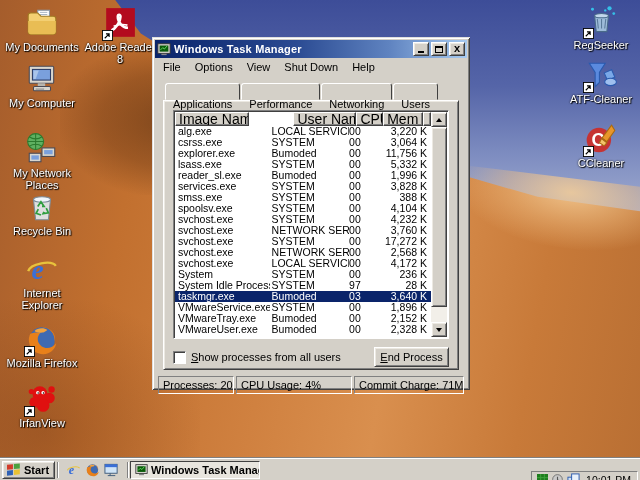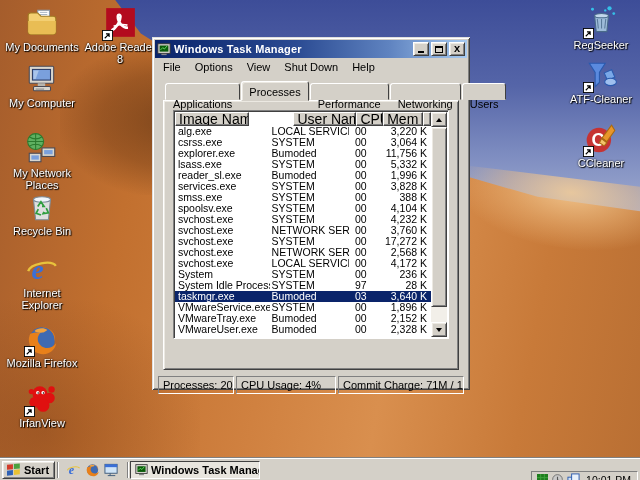--- a/index.html
+++ b/index.html
@@ -81,21 +81,21 @@
   .hcell { background:#d4d0c8; border:1px solid; border-color:#fff #404040 #404040 #fff;
     box-shadow: inset -1px -1px 0 #808080; padding:0 3px; font-size:14px; line-height:12px;
     overflow:hidden; white-space:nowrap; }
   .hc-name { width:100px; } .hc-user { width:84px;margin-left:44px; } .hc-cpu { width:34px; } .hc-mem { width:52px; text-align:left; }
   .hc-fill { flex:1; }
   .proc-rows { }
   .prow { display:flex; height:11px; line-height:11px; font-size:10.5px; white-space:nowrap; }
   .prow span { overflow:hidden; }
   .pc-name { width:100px; padding-left:3px; }
   .pc-user { width:84px; padding-left:2px; }
-  .pc-cpu { width:34px; text-align:center; padding-right:9px; }
+  .pc-cpu { width:34px; text-align:left; padding-right:9px; }
   .pc-mem { width:52px; text-align:right; padding-right:4px; }
   .prow.selected { background:#0a246a; color:#fff; }
 
   .vscroll { width:16px; display:flex; flex-direction:column; background:#f2efe9; }
   .sb-btn { height:15px; background:#d4d0c8; border:1px solid; border-color:#fff #404040 #404040 #fff;
     box-shadow: inset 1px 1px 0 #ece9e2, inset -1px -1px 0 #808080;
     display:flex; align-items:center; justify-content:center; }
   .arr-up { width:0; height:0; border-left:3px solid transparent; border-right:3px solid transparent; border-bottom:4px solid #000; }
   .arr-dn { width:0; height:0; border-left:3px solid transparent; border-right:3px solid transparent; border-top:4px solid #000; }
   .sb-thumb { height:180px; background:#d4d0c8; border:1px solid; border-color:#fff #404040 #404040 #fff;
@@ -110,21 +110,21 @@
   .end-btn { margin-left:auto; width:75px; height:20px; background:#d4d0c8;
     border:1px solid; border-color:#fff #404040 #404040 #fff;
     box-shadow: inset 1px 1px 0 #ece9e2, inset -1px -1px 0 #808080;
     display:flex; align-items:center; justify-content:center; }
   .end-btn span { display:inline-block; }
   .end-btn span::first-letter { text-decoration:underline; }
 
   .statusbar { display:flex; gap:2px; margin:6px 3px 0 3px; height:18px; }
   .st-pane { border:1px solid; border-color:#808080 #fff #fff #808080;
     padding:2px 4px; font-size:11px; line-height:12px; white-space:nowrap; overflow:hidden; }
-  .st-0 { width:76px; } .st-1 { width:100px; } .st-2 { flex:1; position:relative; }
+  .st-0 { width:76px; } .st-1 { width:116px; } .st-2 { flex:1; position:relative; }
 
   
   .taskbar { position:absolute; left:0; bottom:0; width:640px; height:22px; background:#d4d0c8;
     border-top:1px solid #fff; box-shadow:0 -1px 0 #808080; display:flex; align-items:center; padding:0 2px; }
   .start-btn { height:18px; display:flex; align-items:center; gap:3px; padding:0 5px 0 3px;
     background:#d4d0c8; border:1px solid; border-color:#fff #404040 #404040 #fff;
     box-shadow: inset 1px 1px 0 #ece9e2, inset -1px -1px 0 #808080; font-weight:bold; }
   .ql { display:flex; align-items:center; gap:4px; padding:0 6px; }
   .ql-icon { width:15px; height:15px; }
   .ql-icon svg { width:15px; height:15px; }
@@ -308,21 +308,20 @@
         <span class="menu-item">File</span>
         <span class="menu-item">Options</span>
         <span class="menu-item">View</span>
         <span class="menu-item">Shut Down</span>
         <span class="menu-item">Help</span>
       </div>
 
     <div class="tab-area">
       <div class="tab-strip" id="tab-strip">
           <span class="tab">Applications</span>
-          <span class="tab active">Processes</span>
           <span class="tab">Performance</span>
           <span class="tab">Networking</span>
           <span class="tab">Users</span>
         </div>
       <div class="tab-panel">
         <div class="listbox">
           <div class="list-main">
             <div class="list-header" id="list-header">
                 <span class="hcell hc-name">Image Name</span>
                 <span class="hcell hc-user">User Name</span>
@@ -450,20 +449,27 @@
           <div class="vscroll">
             <div class="sb-btn">
                 <span class="arr-up"></span>
               </div>
             <div class="sb-thumb"></div>
             <div class="sb-track"></div>
             <div class="sb-btn">
                 <span class="arr-dn"></span>
               </div>
           </div>
+        </div>
+        <div class="panel-footer">
+          <span class="chk"></span>
+          <span class="chk-label">Show processes from all users</span>
+          <span class="end-btn">
+              <span>End Process</span>
+            </span>
         </div>
       </div>
     </div>
 
     <div class="statusbar" id="status-bar">
         <span class="st-pane st-0">Processes: 20</span>
         <span class="st-pane st-1">CPU Usage: 4%</span>
         <span class="st-pane st-2">Commit Charge: 71M / 1246M</span>
       </div>
   </div>

